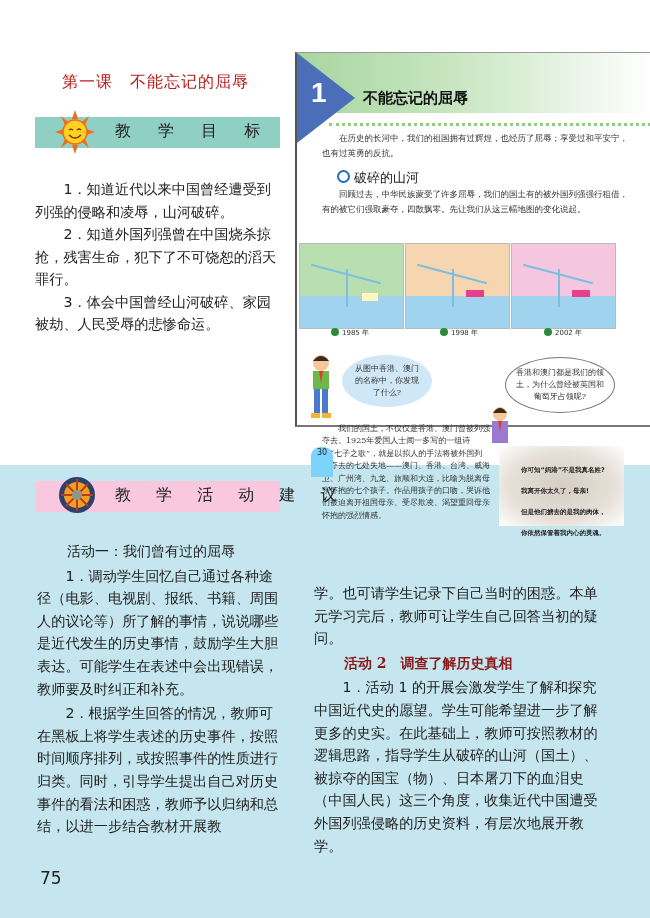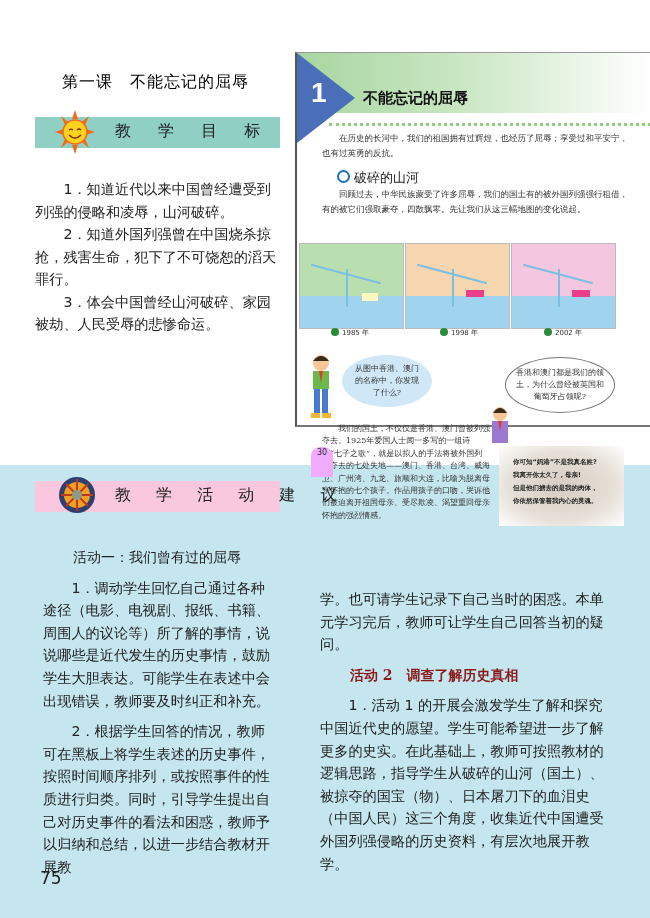--- a/index.html
+++ b/index.html
@@ -1,29 +1,29 @@
 <!DOCTYPE html>
 <html><head>
 <meta charset="utf-8">
 <style>
   html,body{margin:0;padding:0;}
   body{width:650px;height:918px;position:relative;background:#ffffff;overflow:hidden;font-family:"DejaVu Sans","Liberation Sans",sans-serif;color:#222;}
   .abs{position:absolute;}
-  .lesson-title{left:62px;top:72px;font-size:16px;color:#000000;letter-spacing:1px;}
+  .lesson-title{left:62px;top:72px;font-size:16px;color:#b91c1c;letter-spacing:1px;}
   .goal-bar{left:35px;top:117px;width:245px;height:31px;background:#8fcfc4;}
   .sun{left:55px;top:110px;width:40px;height:44px;}
   .goal-label{left:115px;top:121px;font-size:16px;letter-spacing:11px;color:#222;}
   .goals{left:35px;top:178px;width:245px;font-size:14.2px;line-height:22.5px;color:#222;}
   .goals p{margin:0;text-indent:2em;}
   .blue-area{left:0;top:465px;width:650px;height:453px;background:#c5e6ef;}
   .sug-bar{left:35px;top:481px;width:245px;height:31px;background:#f9c8df;}
   .compass{left:58px;top:476px;width:38px;height:38px;}
   .sug-label{left:115px;top:485px;font-size:16px;letter-spacing:10px;color:#222;}
   .col{font-size:14.2px;line-height:22.6px;color:#222;}
-  .col p{margin:8px;}
+  .col p{margin:2px;}
   .ind{text-indent:2em;}
   .act-plain{padding-left:30px;font-size:14px;}
   .act-bold{padding-left:30px;font-weight:bold;color:#8b1a1a;font-family:"DejaVu Serif","Liberation Serif",serif;font-size:14px;}
   .col-left{left:35px;top:538px;width:247px;}
   .col-right{left:312px;top:580px;width:300px;}
   .page-num{left:40px;top:868px;font-size:17px;color:#222;}
   
   .tb{left:295px;top:52px;width:355px;height:372px;background:#fff;border-left:2px solid #555;border-bottom:2px solid #777;border-top:1px solid #999;}
   .tb-head{left:0;top:0;width:355px;height:60px;background:linear-gradient(90deg,#a7d6a0 0%,#c9e6c2 45%,#ffffff 100%);}
   .tb-tri2{left:0;top:0;width:60px;height:90px;}
@@ -41,22 +41,22 @@
   .map .hk{position:absolute;left:60%;top:58%;width:16px;height:8px;background:#fff8c0;}
   .map .hk2{position:absolute;left:58%;top:55%;width:18px;height:7px;background:#e83e8c;}
   .map-cap{top:275px;font-size:7px;color:#333;}
   .cap-icon{display:inline-block;width:8px;height:8px;border-radius:50%;background:#2a8a3a;margin-right:3px;vertical-align:-1px;}
   .boy{left:10px;top:300px;width:28px;height:66px;}
   .bubble1{left:45px;top:302px;width:90px;height:52px;background:#cfe7f6;border-radius:50%;font-size:8px;line-height:12px;color:#333;font-family:"DejaVu Serif",serif;padding:8px 10px;box-sizing:border-box;text-align:center;}
   .bubble2{left:208px;top:304px;width:110px;height:56px;background:#fff;border:1.5px solid #777;border-radius:50%;font-size:8px;line-height:12px;color:#333;font-family:"DejaVu Serif",serif;padding:9px 10px;box-sizing:border-box;text-align:center;}
   .girl{left:192px;top:352px;width:22px;height:38px;}
   .tb-body{left:25px;top:370px;width:168px;font-size:8px;line-height:12.4px;color:#333;font-family:"DejaVu Serif",serif;}
   .poem{left:202px;top:393px;width:125px;height:80px;background:radial-gradient(ellipse at center,#d6cdc2 0%,#e6e0d8 60%,#ffffff 100%);}
-  .poem p{margin:0;font-size:6.5px;line-height:13px;color:#222;font-weight:bold;padding-left:14px;}
-  .tb-pg{left:14px;top:394px;width:22px;height:30px;background:#f0abfc;border-radius:9px 9px 0 0;font-size:8px;color:#223;text-align:center;line-height:12px;}
+  .poem p{margin:8px;font-size:6.5px;line-height:13px;color:#222;font-weight:bold;padding-left:14px;}
+  .tb-pg{left:14px;top:394px;width:22px;height:30px;background:#7dd3fc;border-radius:9px 9px 0 0;font-size:8px;color:#223;text-align:center;line-height:12px;}
 </style>
 </head>
 <body>
 
 <div class="abs lesson-title">第一课　不能忘记的屈辱</div>
 
 <div class="abs goal-bar"></div>
 <svg class="abs sun" viewBox="0 0 40 44">
   <g fill="#f26a1b">
     <polygon points="20,0 23,9 17,9"></polygon>

